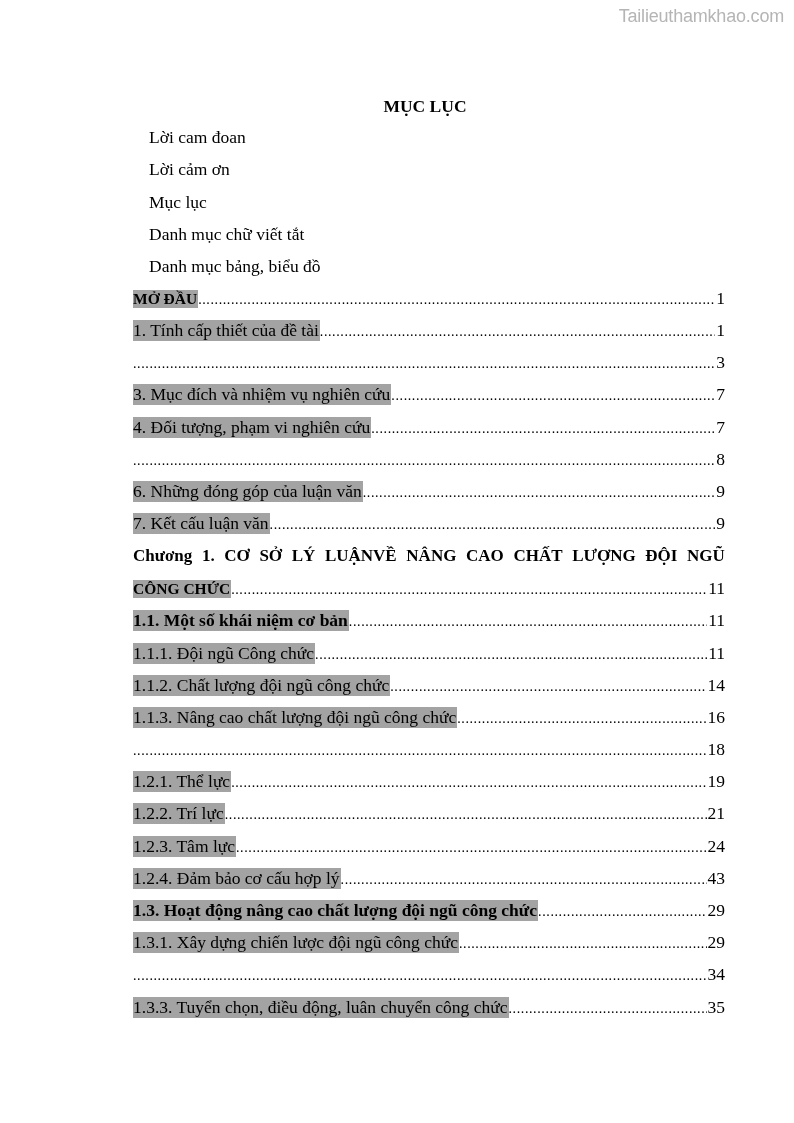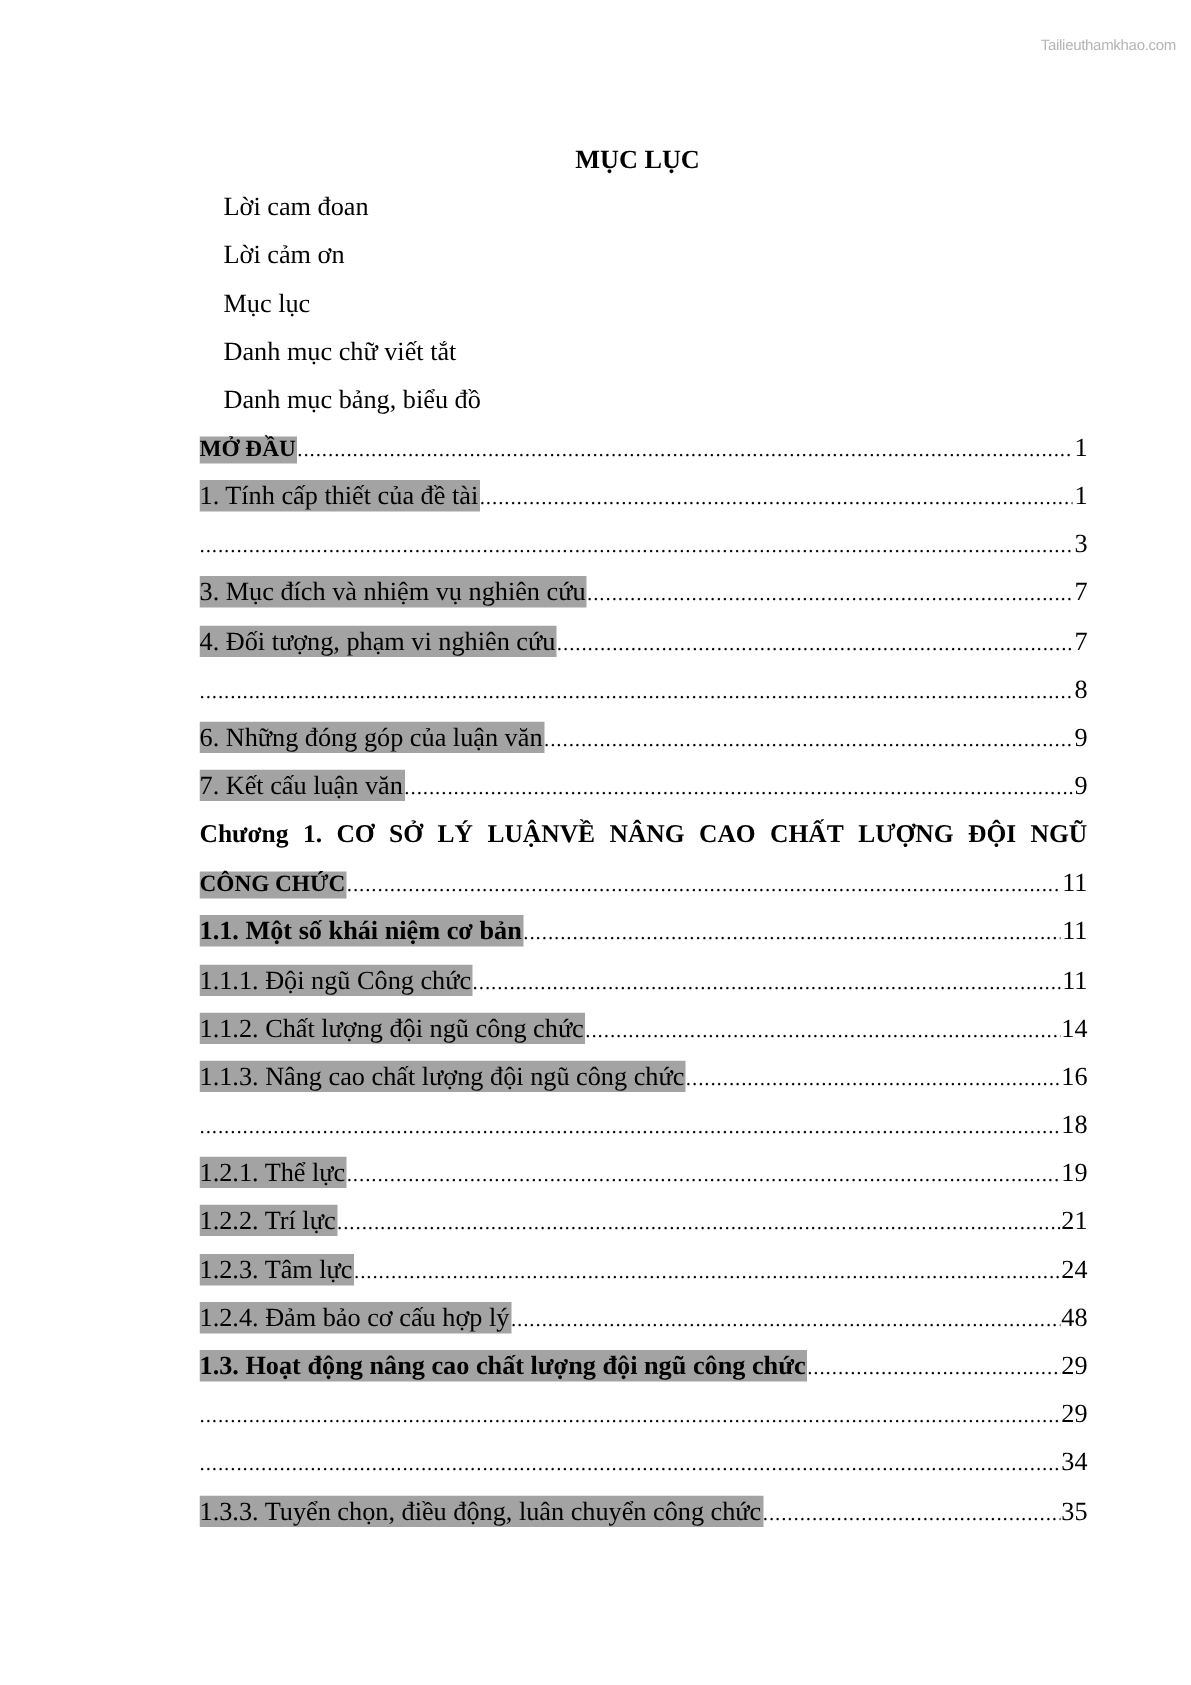--- a/index.html
+++ b/index.html
@@ -1,19 +1,19 @@
 <!DOCTYPE html>
 <html><head>
 <meta charset="utf-8">
 <style>
   html, body { margin:0; padding:0; background:#ffffff; }
   body { width:794px; height:1123px; position:relative; overflow:hidden;
          font-family:"Liberation Serif", "DejaVu Serif", serif; color:#000; }
   .watermark { position:absolute; top:6px; right:10px; font-family:"Liberation Sans", sans-serif;
-               font-size:10px; color:#b5b5b5; letter-spacing:-0.2px;margin-top:19px; }
+               font-size:18px; color:#b5b5b5; letter-spacing:-0.2px; }
   .title { position:absolute; top:96px; left:0; width:794px; text-align:center;
            font-weight:bold; font-size:17.5px; padding-left:56px; box-sizing:border-box; }
   .front { position:absolute; left:133px; font-size:17.5px;margin-left:16px; }
   .toc { position:absolute; left:133px; width:592px; }
   .row { position:absolute; left:0; width:592px; height:24px; display:flex; align-items:baseline;
          font-size:17.5px; white-space:nowrap; overflow:hidden; }
   .row .label { flex:0 0 auto; background:#a3a3a3; padding-right:1px; }
   .row .dots { flex:1 1 auto; overflow:hidden; letter-spacing:0.6px; font-size:14px; }
   .row .dots::before { content:"............................................................................................................................................................................................................................................................................"; }
   .row .page { flex:0 0 auto; padding-left:1px; }
@@ -133,28 +133,29 @@
     <span class="page">21</span>
   </div>
   <div class="row" style="top:836px">
     <span class="label">1.2.3. Tâm lực</span>
     <span class="dots"></span>
     <span class="page">24</span>
   </div>
   <div class="row" style="top:868px">
     <span class="label">1.2.4. Đảm bảo cơ cấu hợp lý</span>
     <span class="dots"></span>
-    <span class="page">48</span>
+    <span class="page">43</span>
   </div>
   <div class="row" style="top:900px">
     <span class="label bold">1.3. Hoạt động nâng cao chất lượng đội ngũ công chức</span>
     <span class="dots"></span>
     <span class="page">29</span>
   </div>
   <div class="row" style="top:932px">
+    <span class="label">1.3.1. Xây dựng chiến lược đội ngũ công chức</span>
     <span class="dots"></span>
     <span class="page">29</span>
   </div>
   <div class="row" style="top:964px">
     <span class="dots"></span>
     <span class="page">34</span>
   </div>
   <div class="row" style="top:997px">
     <span class="label">1.3.3. Tuyển chọn, điều động, luân chuyển công chức</span>
     <span class="dots"></span>

